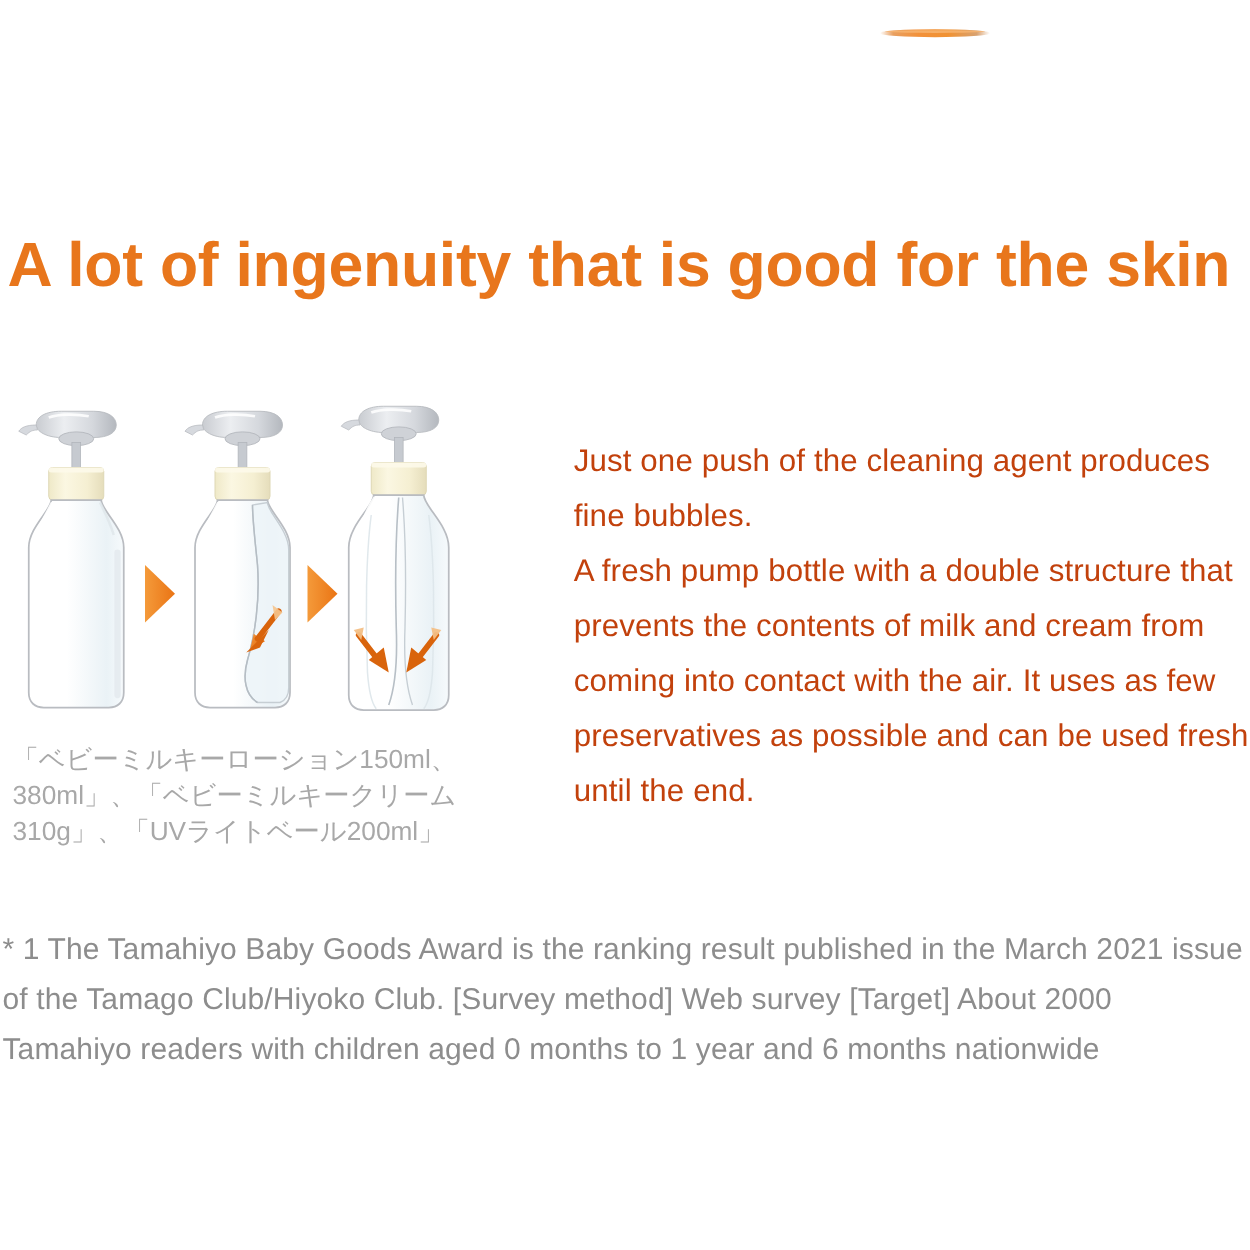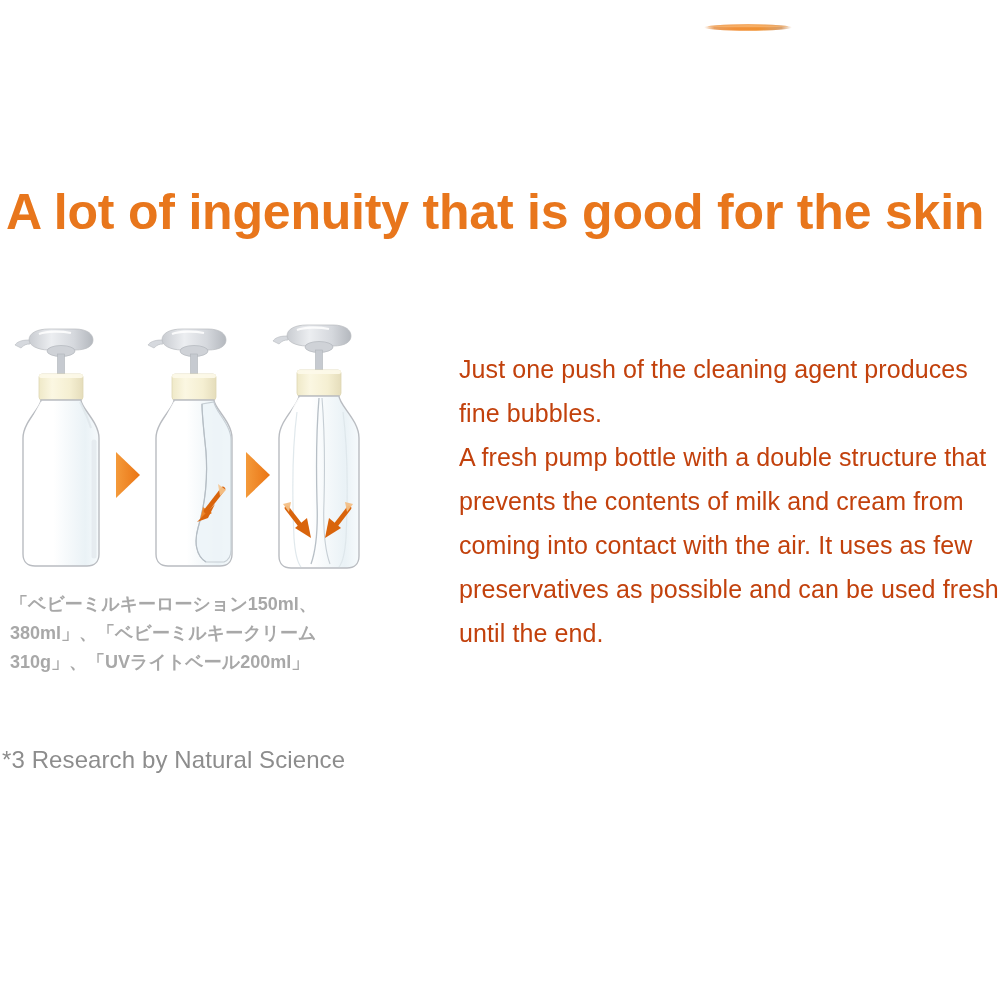--- a/index.html
+++ b/index.html
@@ -54,26 +54,25 @@
     height: 262px;
   }
   .illustration svg { display: block; }
 
   
   .jp-caption {
     position: absolute;
     left: 10px;
     top: 572px;
     width: 380px;
-    font-size: 18px;
+    font-size: 21px;
     line-height: 29px;
     color: #a8a8a8;
     letter-spacing: 0px;
     white-space: pre-wrap;
-    font-weight: bold;
   }
 
   
   .body-copy {
     position: absolute;
     left: 459px;
     top: 322px;
     width: 540px;
     font-size: 25px;
     line-height: 44px;
@@ -275,17 +274,17 @@
       </g>
     </svg>
   </div>
 
   <p class="jp-caption">「ベビーミルキーローション150ml、380ml」、「ベビーミルキークリーム310g」、「UVライトベール200ml」</p>
 
   <p class="body-copy">Just one push of the cleaning agent produces fine bubbles.
 A fresh pump bottle with a double structure that prevents the contents of milk and cream from coming into contact with the air. It uses as few preservatives as possible and can be used fresh until the end.</p>
 
   <div class="footnotes">
-    <p class="footnote">*3 Research by Natural Science</p>
+    <p class="footnote multi">* 1 The Tamahiyo Baby Goods Award is the ranking result published in the March 2021 issue of the Tamago Club/Hiyoko Club. [Survey method] Web survey [Target] About 2000 Tamahiyo readers with children aged 0 months to 1 year and 6 months nationwide</p>
 
   </div>
 
 </div>
 
 </body></html>

